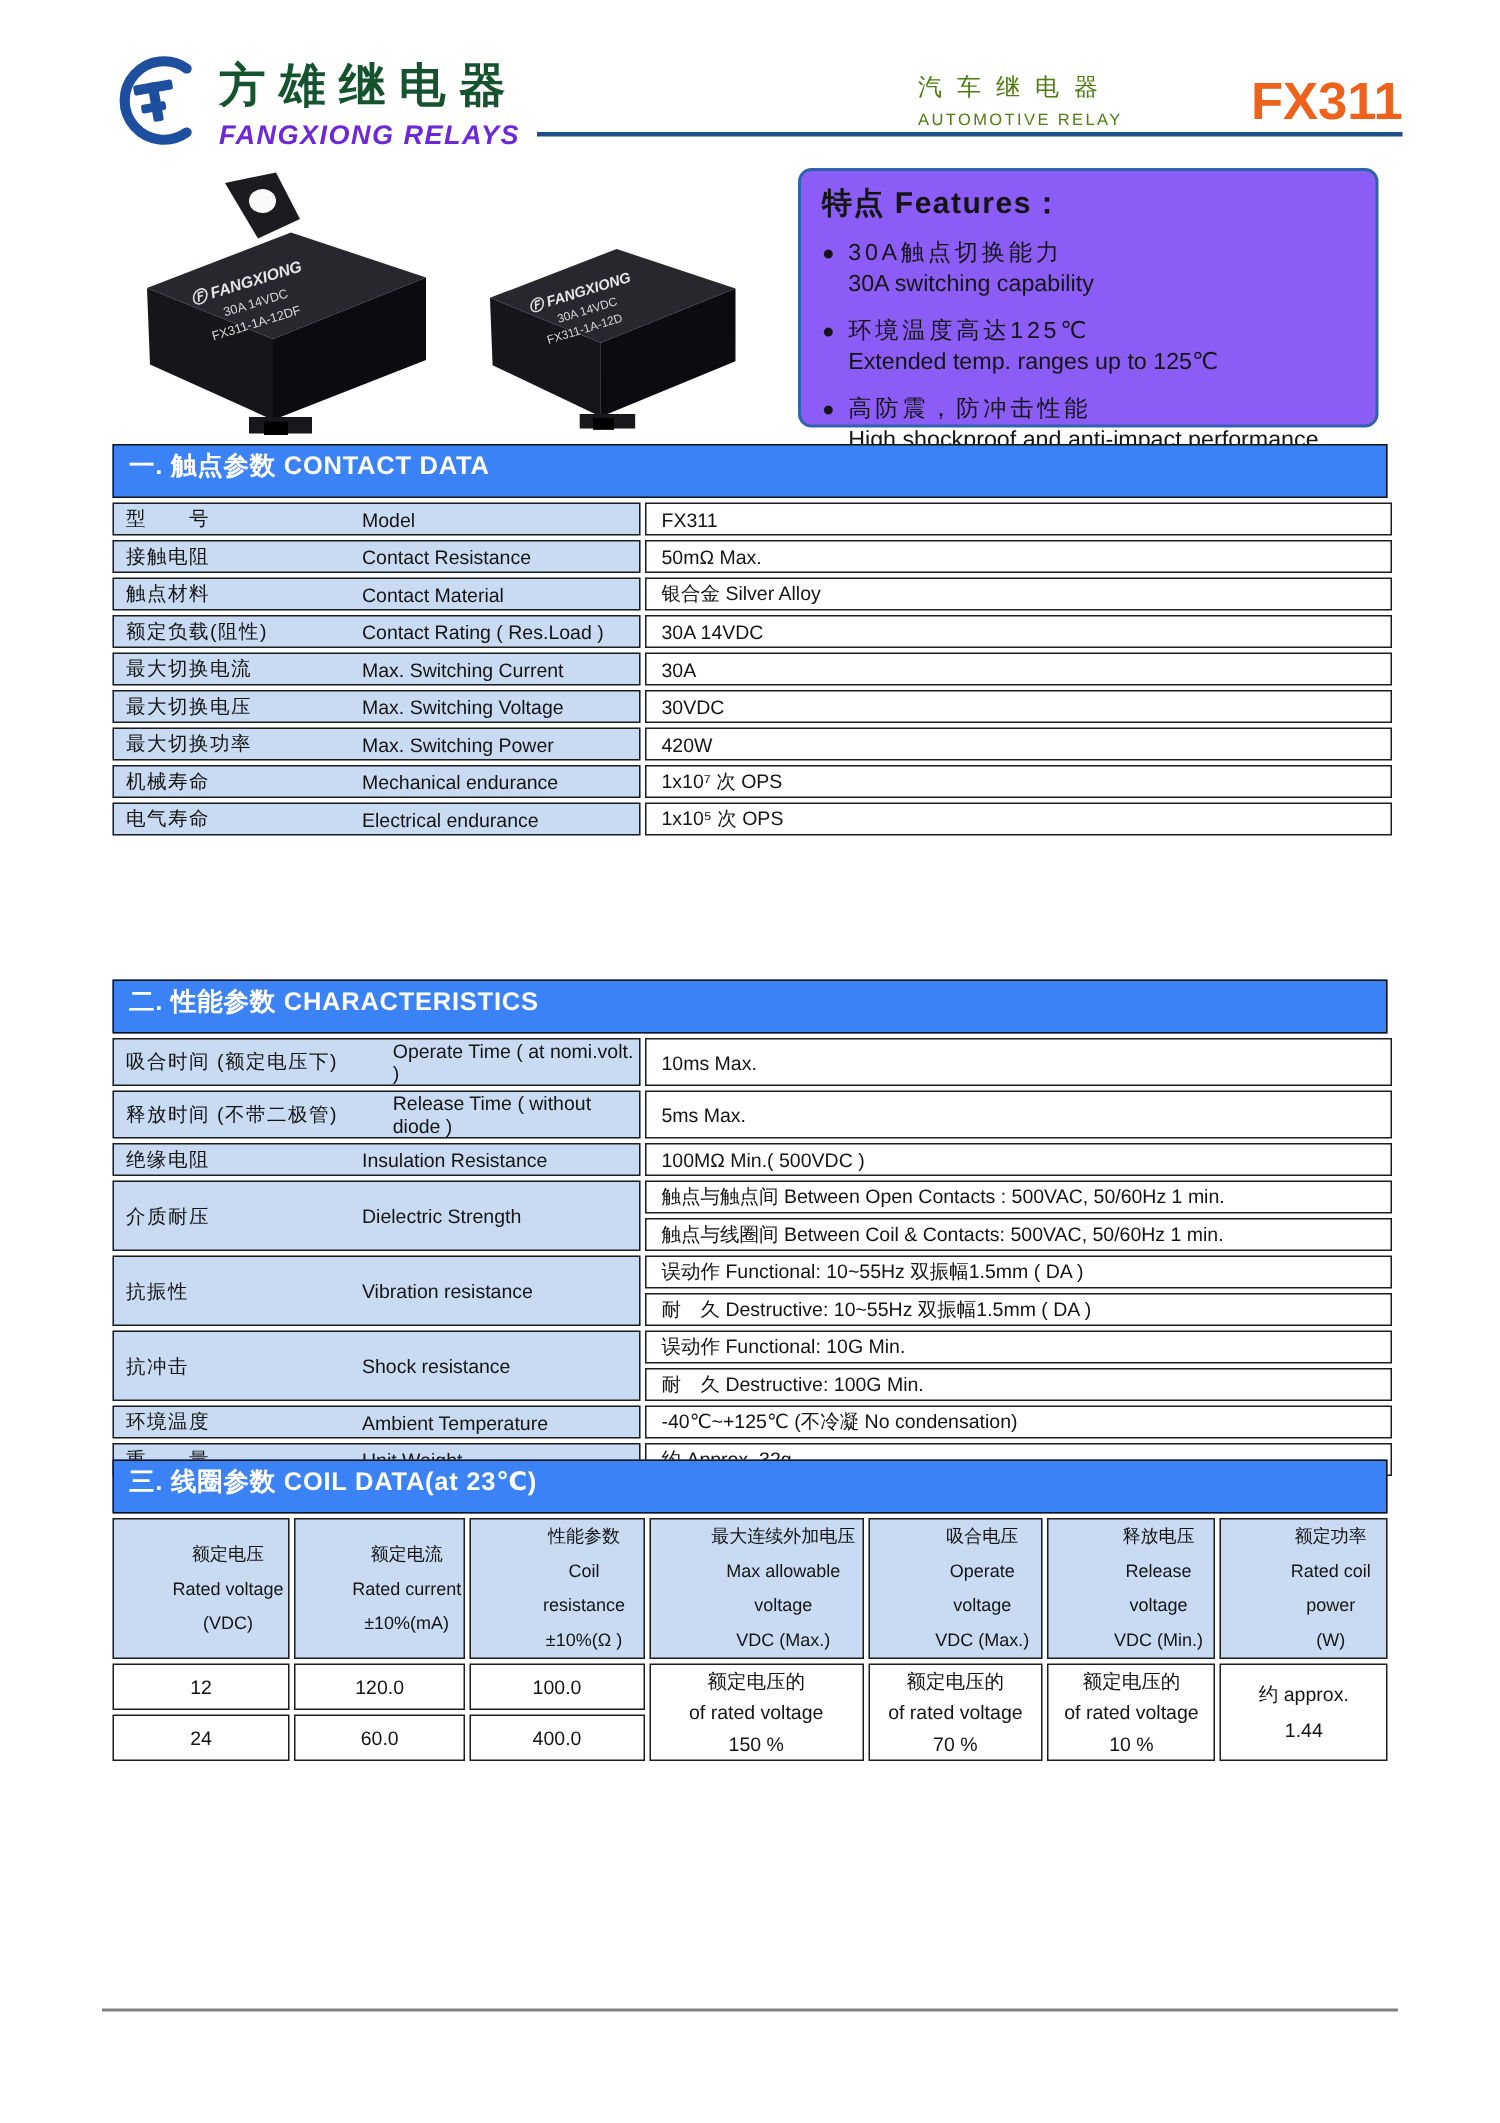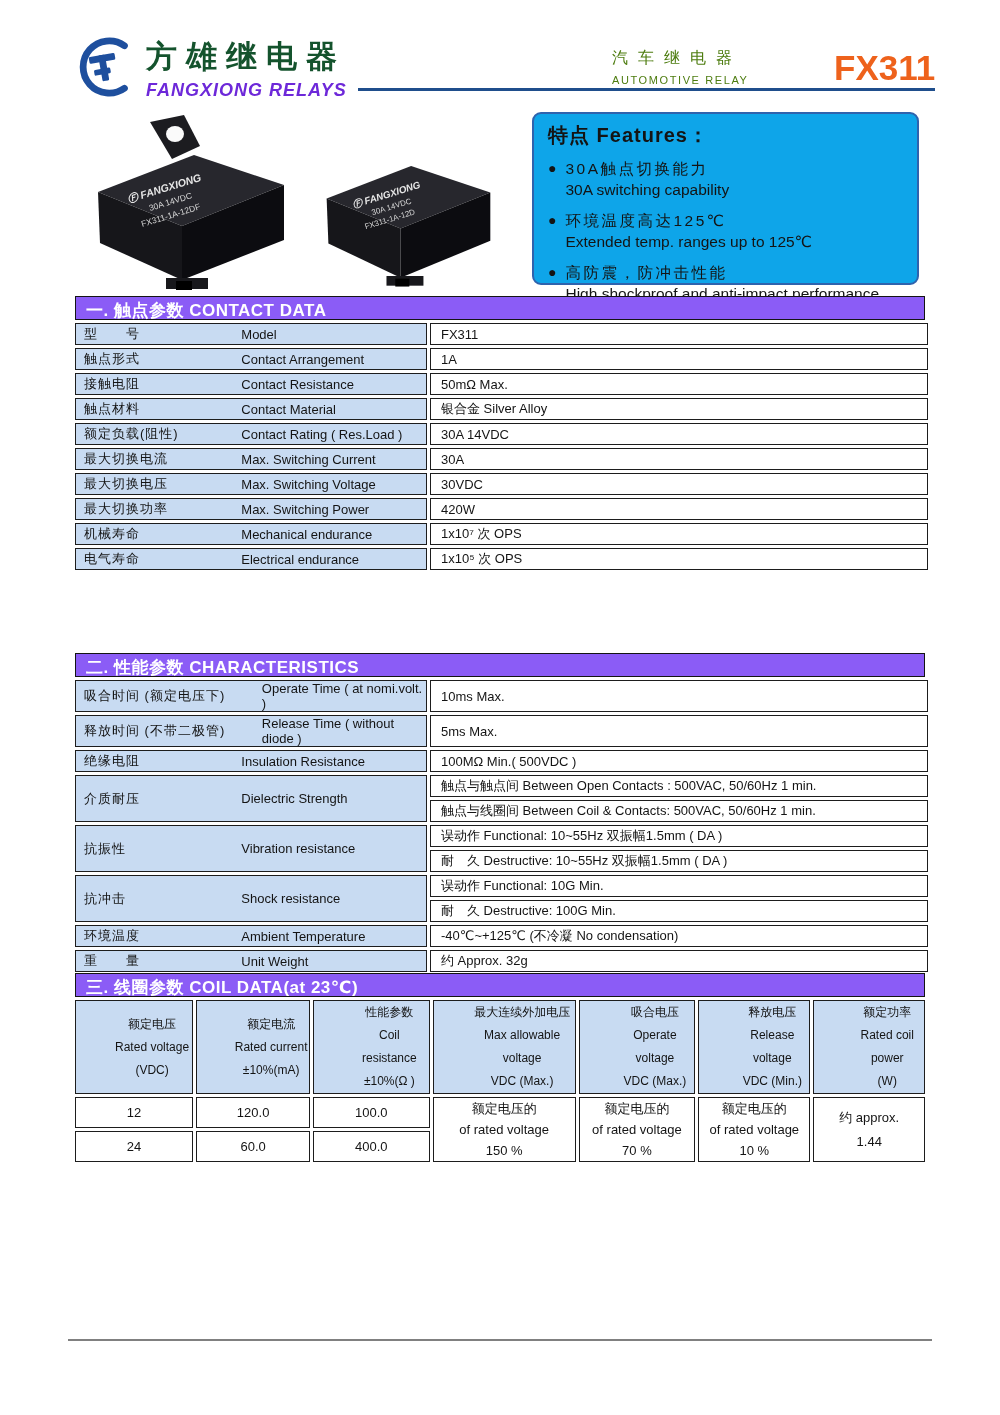--- a/index.html
+++ b/index.html
@@ -15,31 +15,31 @@
   .logo-en { font-size:18px; font-weight:bold; font-style:italic; color:#6d28d9; letter-spacing:1px; margin-top:2px; }
   .cat-block { position:absolute; top:48px; left:568px; color:#4d7c0f;margin-left:44px; }
   .cat-cn { font-size:16px; letter-spacing:10px; white-space:nowrap; }
   .cat-en { font-size:11px; letter-spacing:1.6px; margin-top:5px; }
   .model-code { position:absolute; top:48px; left:834px; width:100px; text-align:right; font-size:35px; font-weight:bold; color:#ee621c; letter-spacing:0px; }
   .header-rule { position:absolute; top:88px; left:358px; width:577px; height:3px; background:#1f4e8c; }
 
   
   .photos { position:absolute; top:112px; left:70px; width:455px; height:180px; }
   .features { position:absolute; top:112px; left:532px; width:387px; height:173px;
-              border:2.5px solid #2f63ad; border-radius:9px; padding:8px 12px 6px 14px; background:#0ea5e9; }
+              border:2.5px solid #2f63ad; border-radius:9px; padding:8px 12px 6px 14px; background:#8b5cf6; }
   .features-title { font-size:20px; font-weight:bold; letter-spacing:1px; }
   .feature-item { display:flex; margin-top:9px; }
   .bullet { font-size:14px; line-height:21px; margin-right:9px; }
   .f-cn { font-size:15.5px; letter-spacing:2.5px; line-height:21px; }
   .f-en { font-size:15.5px; line-height:22px; }
 
   
   .section { position:absolute; left:75px; width:850px; }
   .sec1 { top:296px; } .sec2 { top:653px; } .sec3 { top:973px; }
-  .sec-banner { width:850px; height:24px; line-height:28px; background:#8b5cf6; border:1px solid #141414;
+  .sec-banner { width:850px; height:36px; line-height:28px; background:#3b82f6; border:1px solid #141414;
                 color:#fff; font-weight:bold; font-size:17px; padding-left:10px; letter-spacing:0.5px; }
   table.spec { border-collapse:separate; border-spacing:3px; width:856px; margin:0 0 0 -3px; table-layout:fixed; }
   table.spec td { border:1.5px solid #1d1d1d; height:22px; padding:0; font-size:13px; background:#fff; vertical-align:middle; }
   td.lab { background:#c8dbf2 !important;margin-left:20px; }
   .labwrap { display:flex; width:100%; align-items:center; padding-left:8px; }
   .lz { width:46%; letter-spacing:1px; }
   .le { flex:1; }
   td.val { padding-left:10px !important; }
 
   
@@ -147,29 +147,20 @@
               <div class="labwrap">
                 <span class="lz">型　　号</span>
                 <span class="le">Model</span>
               </div>
             </td>
         <td class="val">FX311</td>
       </tr>
       <tr>
         <td class="lab">
               <div class="labwrap">
-                <span class="lz">触点形式</span>
-                <span class="le">Contact Arrangement</span>
-              </div>
-            </td>
-        <td class="val">1A</td>
-      </tr>
-      <tr>
-        <td class="lab">
-              <div class="labwrap">
                 <span class="lz">接触电阻</span>
                 <span class="le">Contact Resistance</span>
               </div>
             </td>
         <td class="val">50mΩ Max.</td>
       </tr>
       <tr>
         <td class="lab">
               <div class="labwrap">
                 <span class="lz">触点材料</span>

